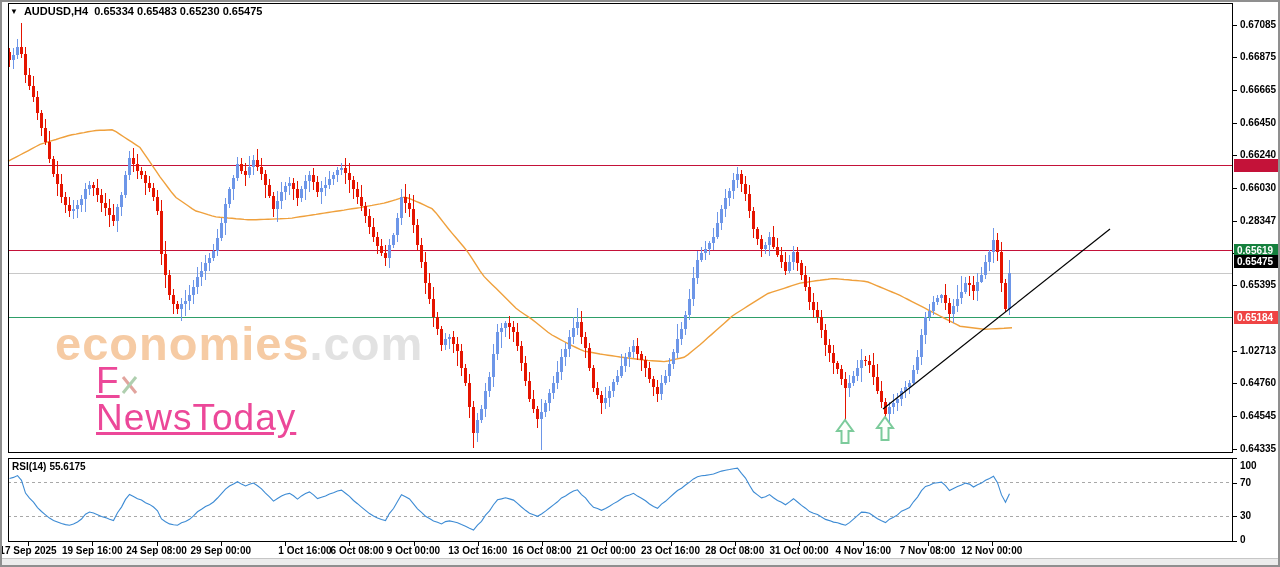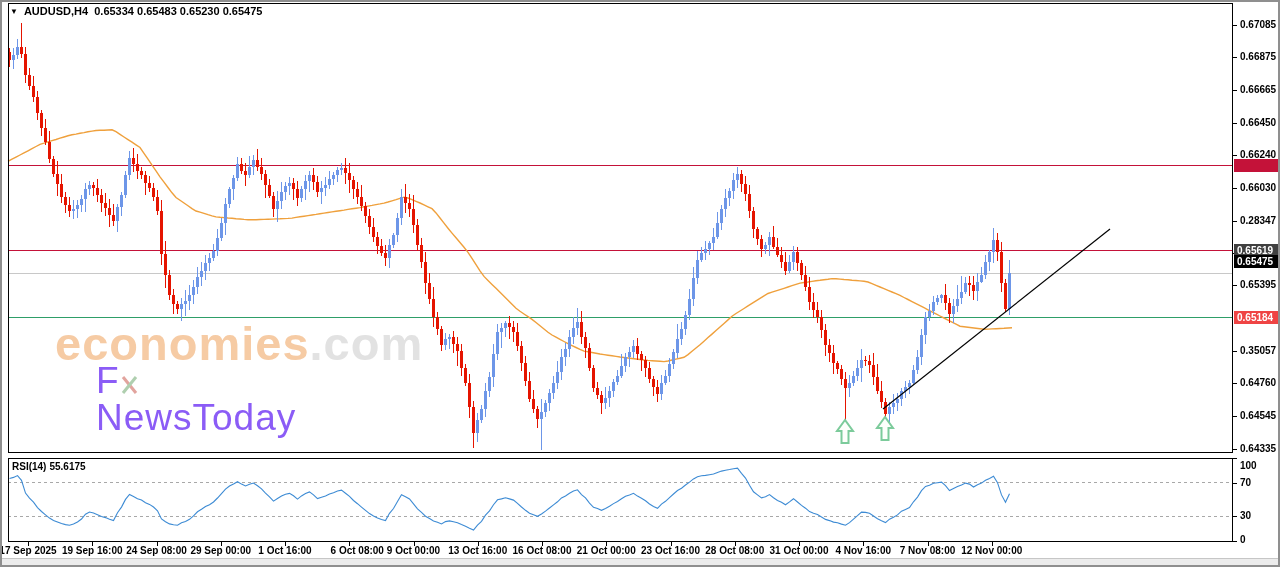--- a/index.html
+++ b/index.html
@@ -21,21 +21,21 @@
              line-height:13px;padding-left:3px;box-sizing:border-box;z-index:18;}
   .bottom-strip{position:absolute;left:0;right:0;bottom:0;height:8px;background:#ececec;border-top:1px solid #c6c6c6;z-index:19;}
 </style>
 </head>
 <body>
 
 <div class="window">
 
   <div class="watermark">
     <div class="wm1"><span id="wm-orange" style="color: rgb(246, 203, 164);">economies</span><span id="wm-gray" style="color: rgb(226, 226, 226);">.com</span></div>
-    <div class="wm2" id="wm-sub" style="color: #8b5cf6;"><span>F</span><svg width="19" height="24" viewBox="0 0 19 24" style="vertical-align:-3px">
+    <div class="wm2" id="wm-sub" style="color: #ec4899; text-decoration: underline;"><span>F</span><svg width="19" height="24" viewBox="0 0 19 24" style="vertical-align:-3px">
           <line id="wmx1" x1="3" y1="5" x2="16" y2="21" stroke-width="3" stroke="#E2A49E"></line>
           <line id="wmx2" x1="16" y1="5" x2="3" y2="21" stroke-width="3" stroke="#AFCFAF"></line>
         </svg><span>NewsToday</span></div>
   </div>
 
   <svg id="chart-svg" width="1280" height="567">
       <line x1="8" y1="165.98319999999987" x2="1232" y2="165.98319999999987" stroke="#C41239" stroke-width="1" shape-rendering="crispEdges"></line>
       <line x1="8" y1="250.88127999999838" x2="1232" y2="250.88127999999838" stroke="#C41239" stroke-width="1" shape-rendering="crispEdges"></line>
       <line x1="8" y1="317.9060799999996" x2="1232" y2="317.9060799999996" stroke="#2E9E68" stroke-width="1" shape-rendering="crispEdges"></line>
       <line x1="8" y1="273.0687999999983" x2="1232" y2="273.0687999999983" stroke="#C8C8C8" stroke-width="1" shape-rendering="crispEdges"></line>
@@ -594,51 +594,51 @@
   <div id="price-axis">
       <div class="tick-label" style="top: 19px;">0.67085</div>
       <div class="tick-label" style="top: 51.3568px;">0.66875</div>
       <div class="tick-label" style="top: 83.7136px;">0.66665</div>
       <div class="tick-label" style="top: 116.841px;">0.66450</div>
       <div class="tick-label" style="top: 149.198px;">0.66240</div>
       <div class="tick-label" style="top: 181.554px;">0.66030</div>
       <div class="tick-label" style="top: 214.682px;">0.28347</div>
       <div class="tick-label" style="top: 247.038px;">0.65605</div>
       <div class="tick-label" style="top: 279.395px;">0.65395</div>
-      <div class="tick-label" style="top: 344.879px;">0.35057</div>
+      <div class="tick-label" style="top: 344.879px;">1.02713</div>
       <div class="tick-label" style="top: 377.236px;">0.64760</div>
       <div class="tick-label" style="top: 410.363px;">0.64545</div>
       <div class="tick-label" style="top: 442.72px;">0.64335</div>
     </div>
   <div id="rsi-axis">
       <div class="rsi-tick" style="top: 460px;">100</div>
       <div class="rsi-tick" style="top: 476.9px;">70</div>
       <div class="rsi-tick" style="top: 510.1px;">30</div>
       <div class="rsi-tick" style="top: 534px;">0</div>
     </div>
   <div id="time-axis">
       <div class="time-label" style="left: -14px;">17 Sep 2025</div>
       <div class="time-label" style="left: 50.25px;">19 Sep 16:00</div>
       <div class="time-label" style="left: 114.5px;">24 Sep 08:00</div>
       <div class="time-label" style="left: 178.75px;">29 Sep 00:00</div>
-      <div class="time-label" style="left: 243px;">1 Oct 16:00</div>
+      <div class="time-label" style="left: 243px; padding-left: 20px;">1 Oct 16:00</div>
       <div class="time-label" style="left: 307.25px; margin-left: 8px;">6 Oct 08:00</div>
       <div class="time-label" style="left: 371.5px;">9 Oct 00:00</div>
       <div class="time-label" style="left: 435.75px;">13 Oct 16:00</div>
       <div class="time-label" style="left: 500px;">16 Oct 08:00</div>
       <div class="time-label" style="left: 564.25px;">21 Oct 00:00</div>
       <div class="time-label" style="left: 628.5px;">23 Oct 16:00</div>
       <div class="time-label" style="left: 692.75px;">28 Oct 08:00</div>
       <div class="time-label" style="left: 757px;">31 Oct 00:00</div>
       <div class="time-label" style="left: 821.25px;">4 Nov 16:00</div>
       <div class="time-label" style="left: 885.5px;">7 Nov 08:00</div>
       <div class="time-label" style="left: 949.75px;">12 Nov 00:00</div>
     </div>
   <div id="flags">
       <div class="axis-flag" style="top: 159.483px; background: rgb(196, 18, 57); padding-left: 48px;">0.66170</div>
-      <div class="axis-flag" style="top: 244.381px; background: #404040;">0.65619</div>
+      <div class="axis-flag" style="top: 244.381px; background: #15803d;">0.65619</div>
       <div class="axis-flag" style="top: 311.406px; background: #ef4444;">0.65184</div>
       <div class="axis-flag" style="top: 255px; background: rgb(0, 0, 0);">0.65475</div>
     </div>
 
   <div class="bottom-strip"></div>
   <div class="frame"></div>
 </div>
 
 </body></html>

